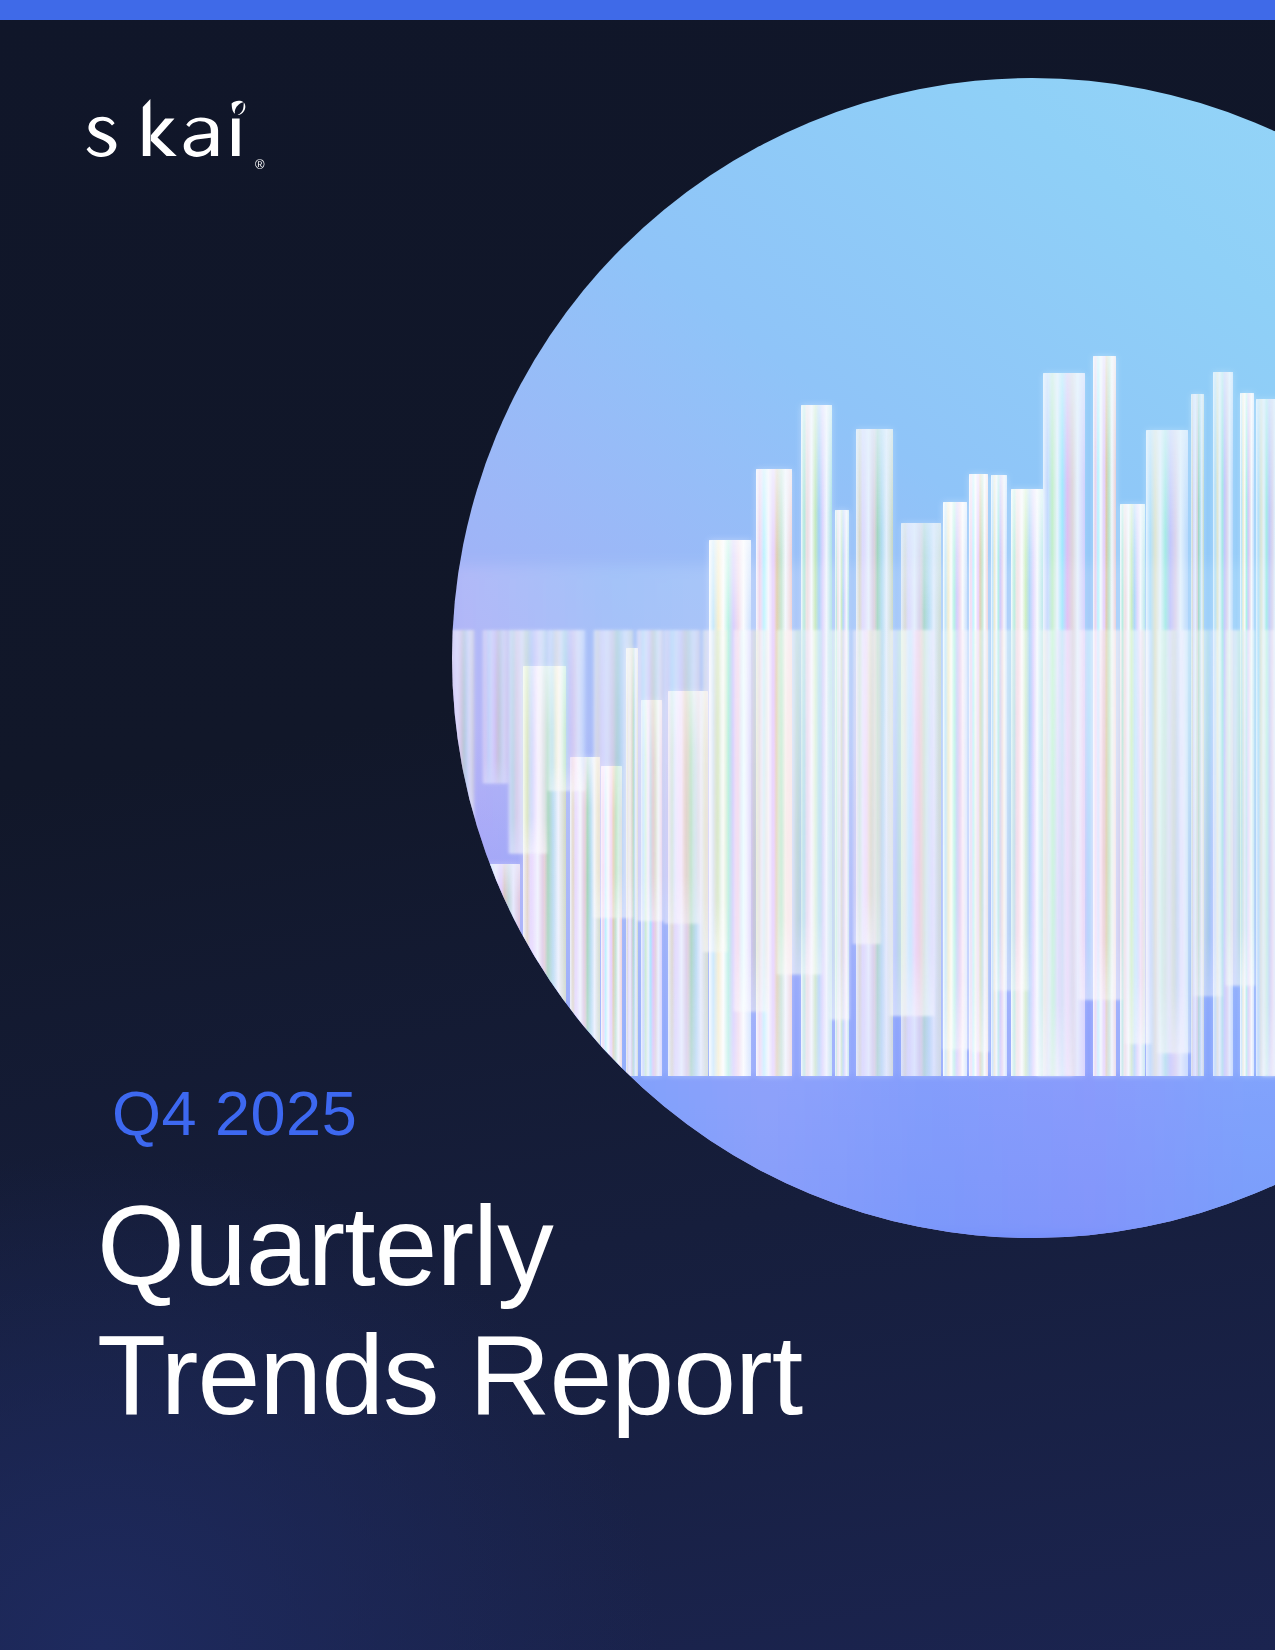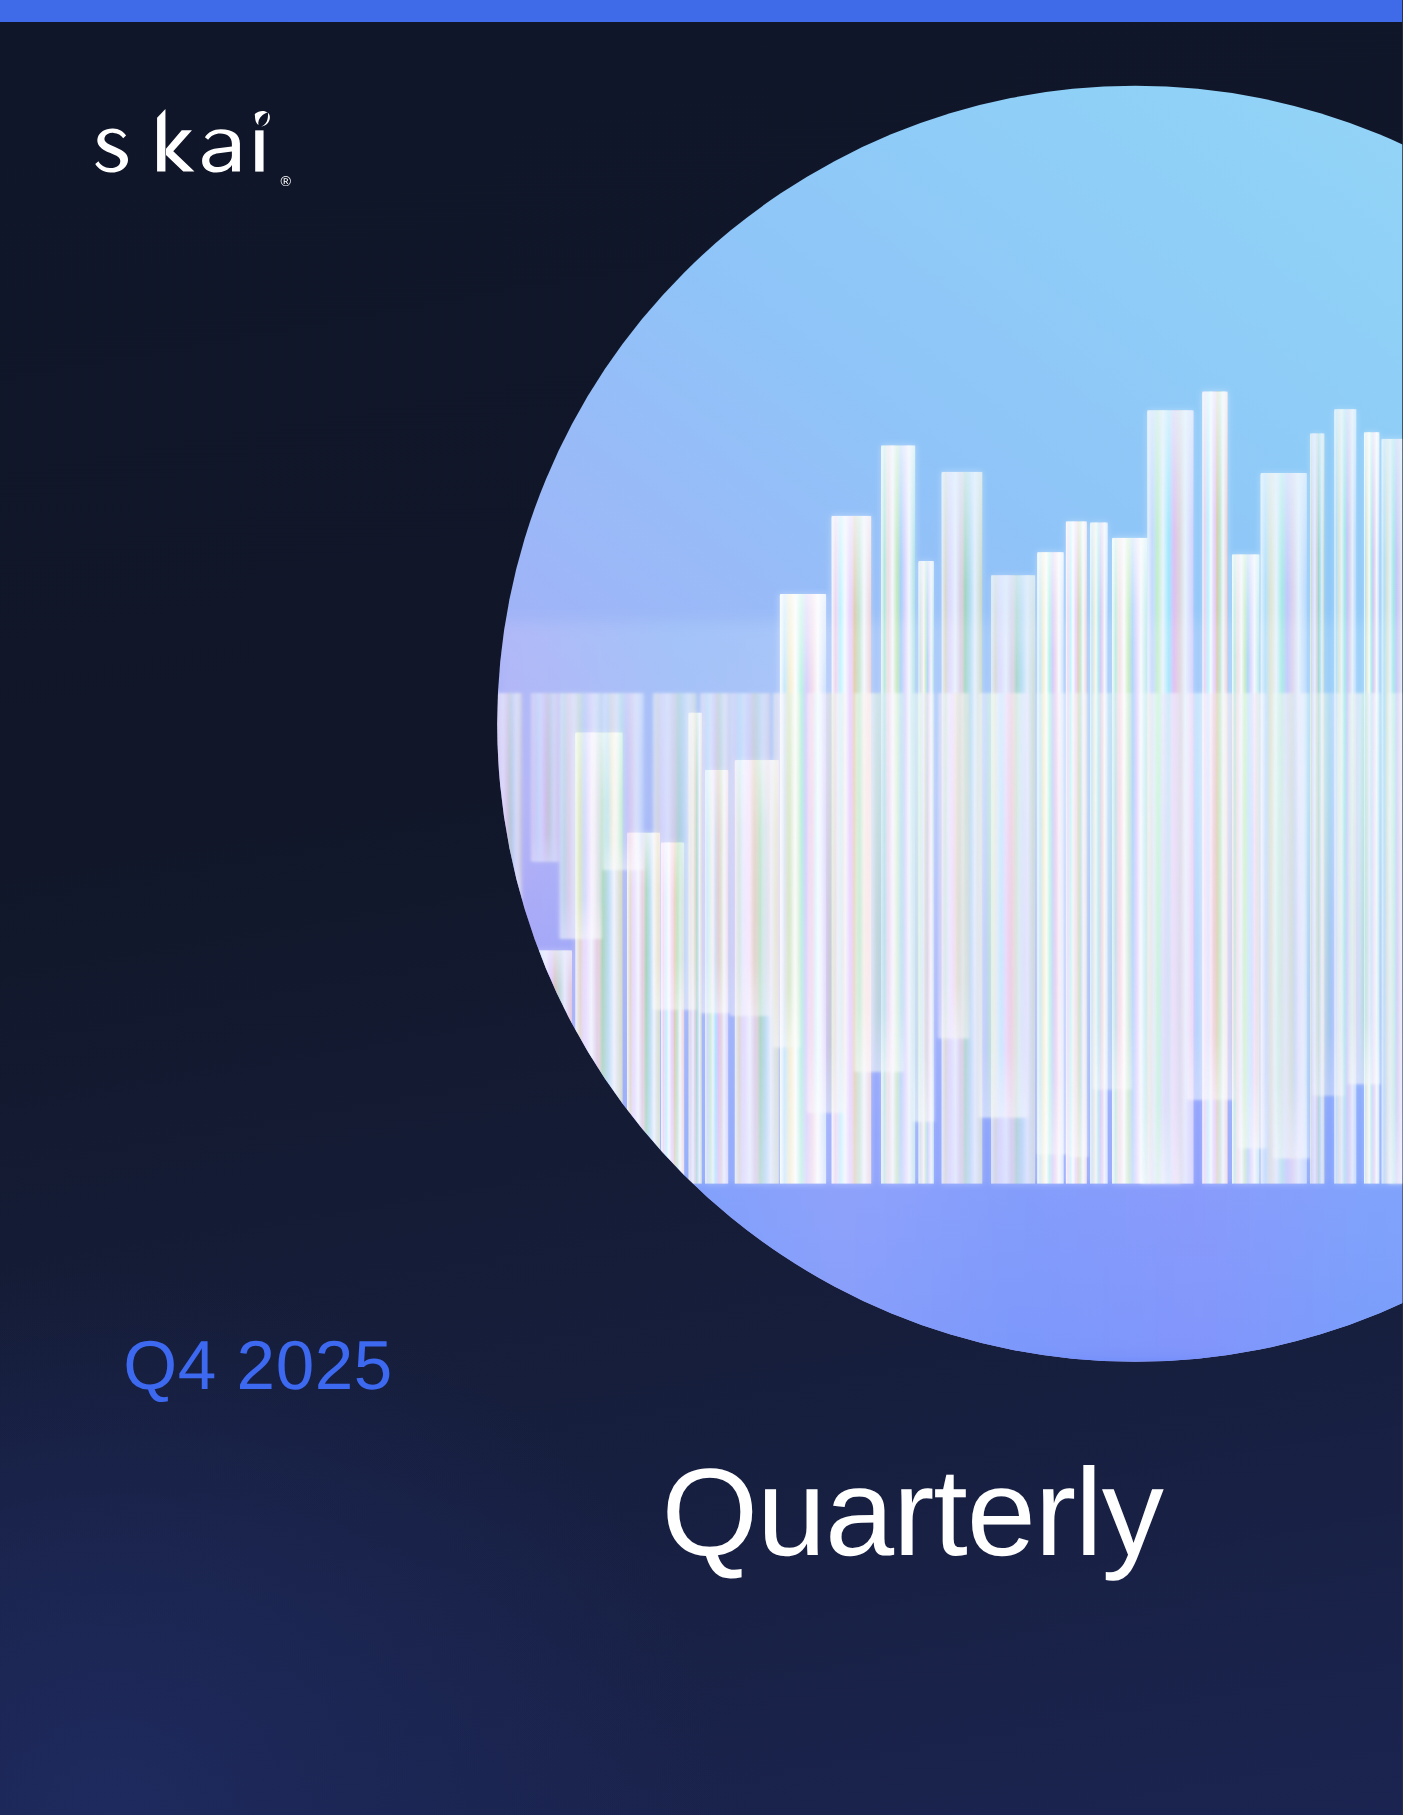--- a/index.html
+++ b/index.html
@@ -147,21 +147,21 @@
     margin-bottom:36px;
     margin-left:15px;
   }
   .main-title {
     color:#ffffff;
     font-size:113px;
     font-weight:400;
     line-height:1.14;
     letter-spacing:-1px;
   }
-  .main-title .line { display:block;text-align:right; }
+  .main-title .line { display:block; }
 
   
   .logo {
     position:absolute;
     left:80px;
     top:95px;
     z-index:6;
     display:flex;
     align-items:flex-end;
   }
@@ -262,16 +262,17 @@
         </g>
       </svg>
     </span>
     <span class="logo-reg">®</span>
   </div>
 
   <div class="title-block">
     <div class="eyebrow" style="color: rgb(61, 104, 240);">Q4 2025</div>
     <h1 class="main-title" style="color: rgb(255, 255, 255);">
       <span class="line">Quarterly</span>
+      <span class="line">Trends Report</span>
     </h1>
   </div>
 
 </div>
 
 </body></html>

